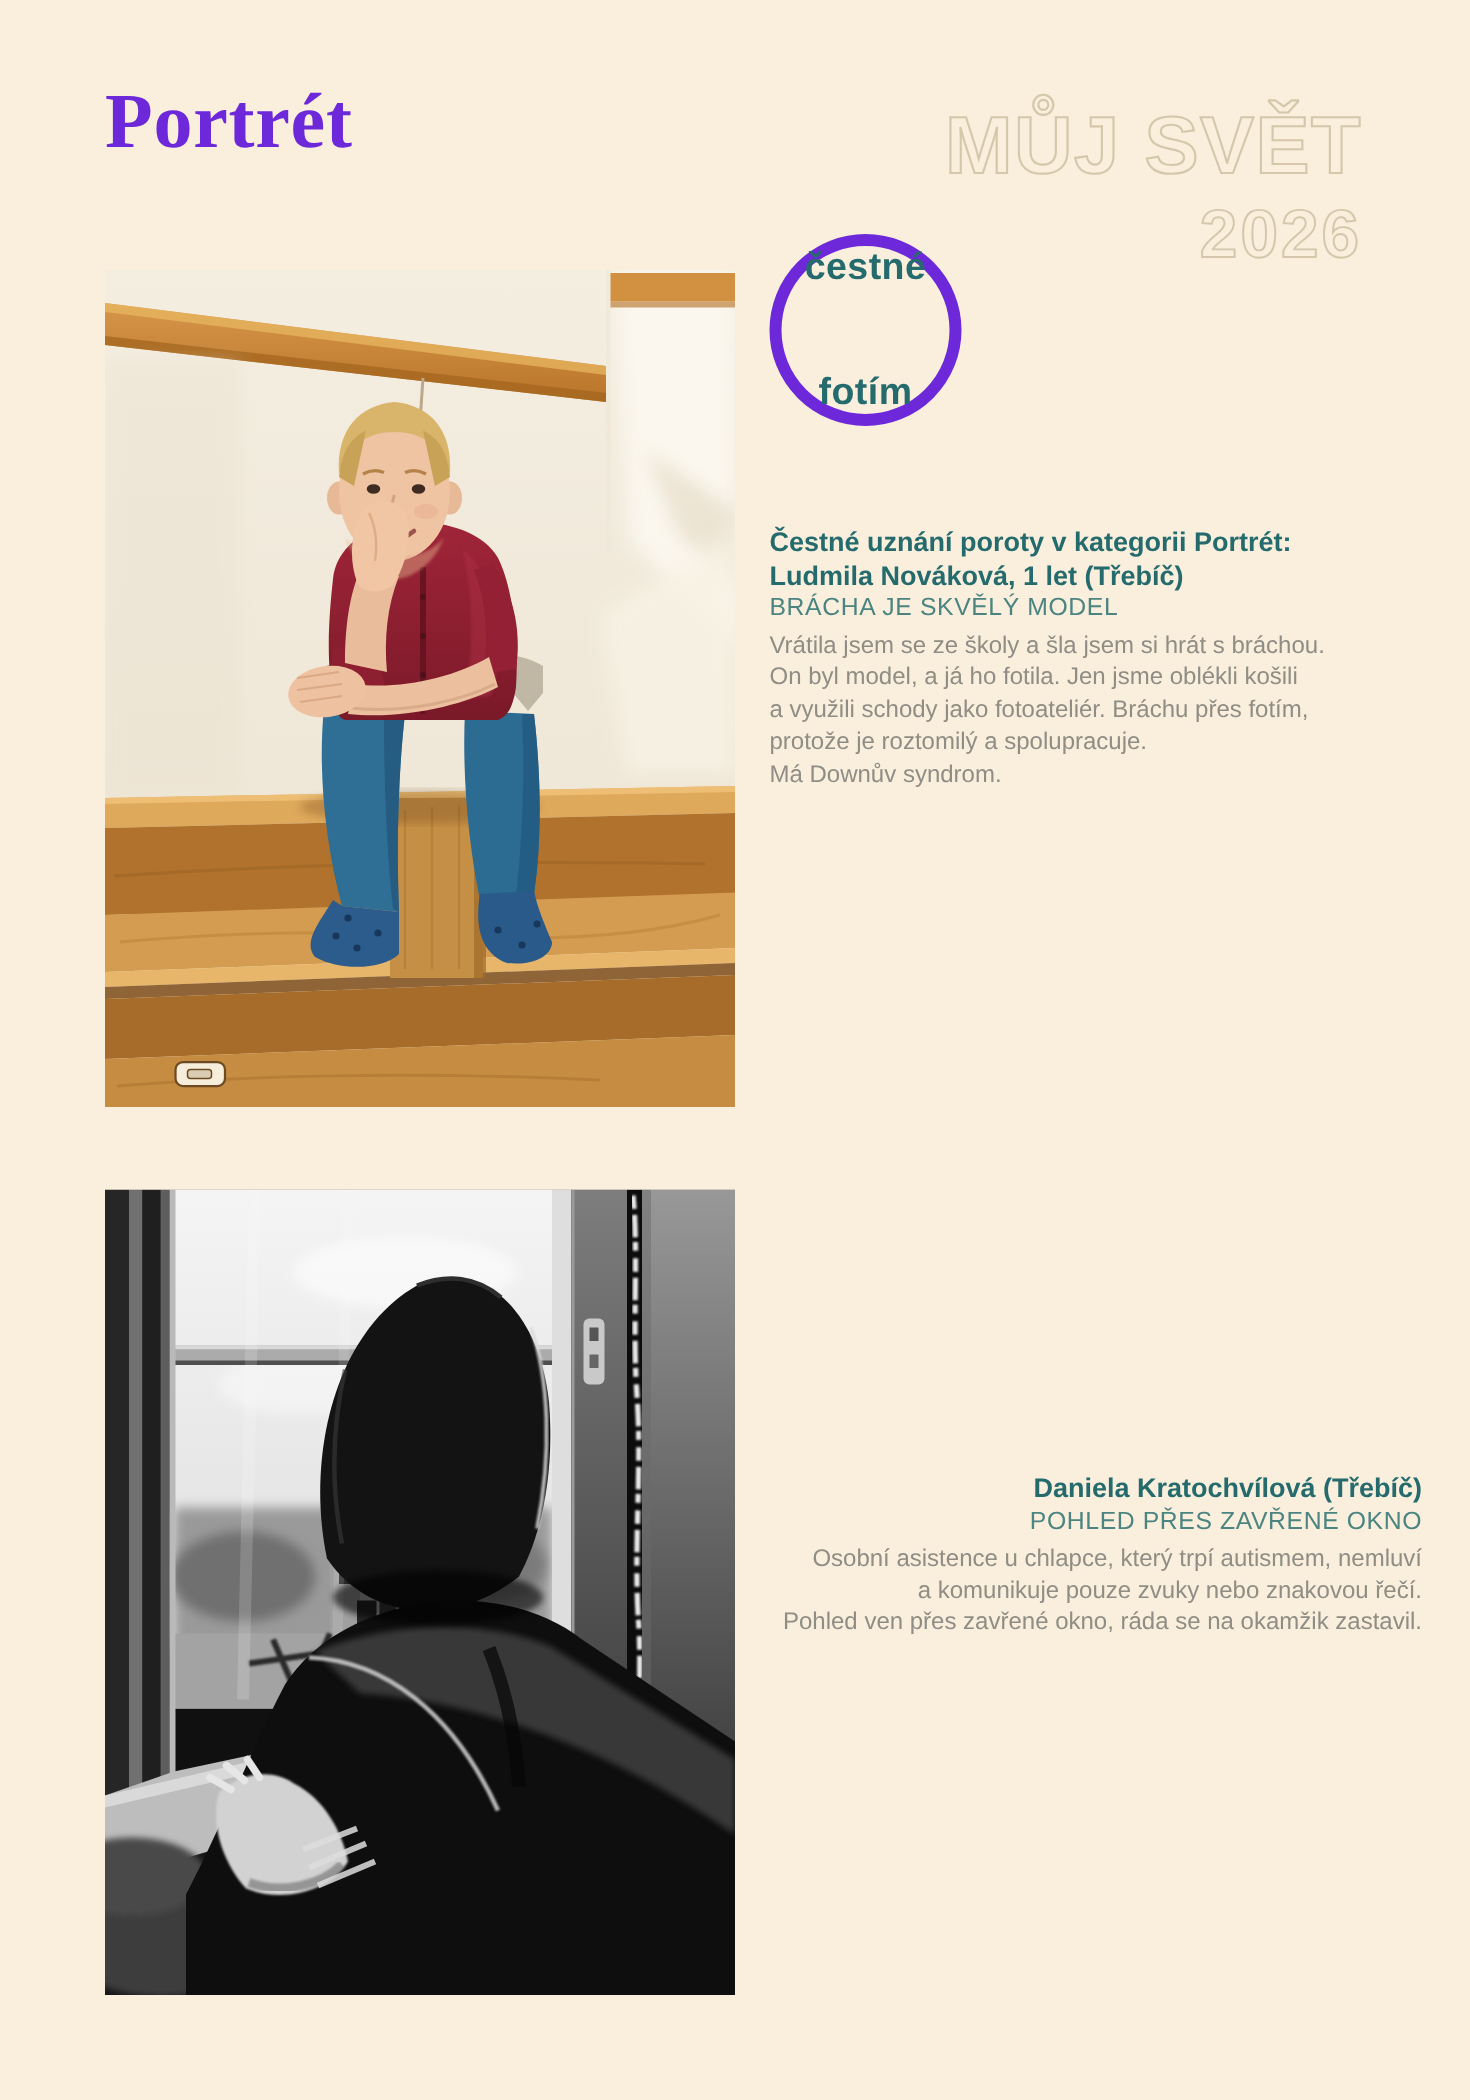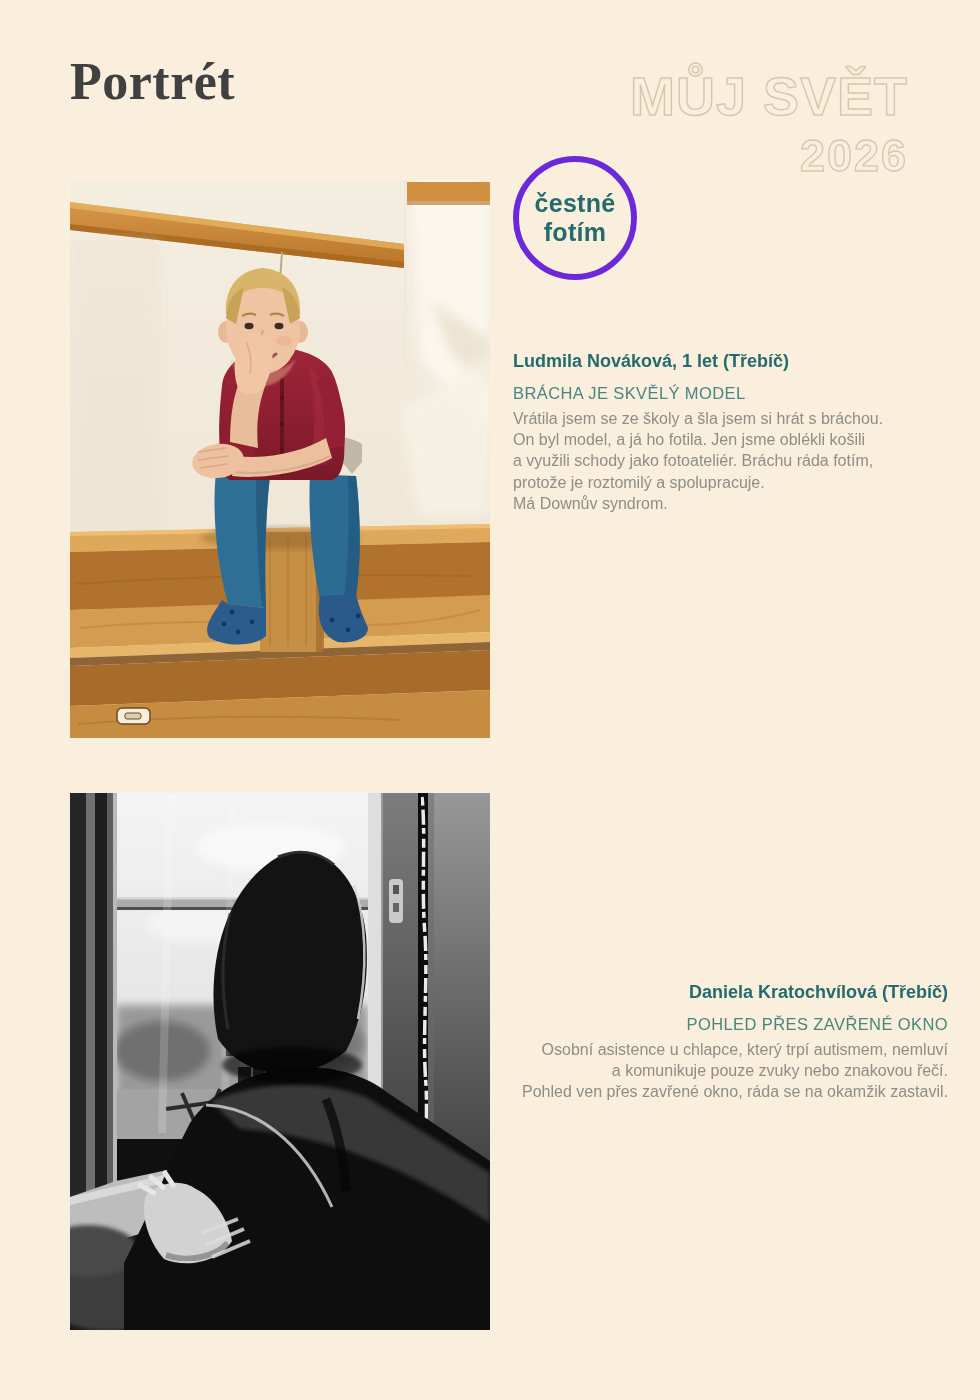--- a/index.html
+++ b/index.html
@@ -7,44 +7,43 @@
     position:relative;
     width:980px;height:1400px;
     background:#f9efdc;
     font-family:"Liberation Sans","DejaVu Sans",sans-serif;
     overflow:hidden;
   }
   .category-title{
     position:absolute;left:70px;top:56px;
     font-family:"Liberation Serif","DejaVu Serif",serif;
     font-weight:700;font-size:52px;line-height:1;
-    color:#404040;letter-spacing:0.5px;
+    color:#6d28d9;letter-spacing:0.5px;
   }
   .logo{position:absolute;left:578px;top:53px;text-align:center;}
   .badge{
     position:absolute;left:513px;top:156px;
     width:112px;height:112px;border-radius:50%;
-    border:6px solid #6d28d9;
-    display:flex;flex-direction:column;align-items:center;justify-content:center;
+    border:8px solid #6d28d9;
+    display:flex;flex-direction:column;align-items:center;justify-content:space-between;
     color:#256b6e;font-weight:700;font-size:25px;line-height:29px;
     letter-spacing:0.3px;
   }
   .photo{position:absolute;left:70px;overflow:hidden;}
   .photo svg{display:block;}
   .photo-1{top:180px;width:420px;height:558px;}
   .photo-2{top:793px;width:420px;height:537px;}
   .entry{position:absolute;left:513px;width:435px;}
   .entry-1{top:350px;}
   .entry-2{top:981px;text-align:right;}
   .award-heading{
     font-weight:700;font-size:18px;line-height:22.5px;
     color:#256b6e;white-space:pre-line;
   }
   .entry-title{
-    margin-top:10px;
     font-size:16.5px;line-height:21px;letter-spacing:0.4px;
     color:#4b8480;
   }
   .entry-desc{
     margin-top:4px;
     font-size:16px;line-height:21.4px;
     color:#8f8d85;white-space:pre-line;
   }
 </style>
 </head>
@@ -178,25 +177,26 @@
 
         <path d="M256,258 C232,272 196,280 166,276 L162,296 C198,300 240,290 262,278 Z" fill="#ecc09e"></path>
         <path d="M164,292 C200,296 238,287 260,276" stroke="#d3a27f" stroke-width="2" fill="none" opacity="0.7"></path>
         <ellipse cx="148" cy="281" rx="26" ry="17" fill="#eec2a0" transform="rotate(-8 148 281)"></ellipse>
         <path d="M128,272 L156,268 M128,280 L158,276 M130,288 L158,284" stroke="#d5a37e" stroke-width="1.5" fill="none" opacity="0.8"></path>
       </g>
     </svg>
   </div>
 
   <div class="entry entry-1">
+    <div class="award-heading">Čestné uznání poroty v kategorii Portrét:</div>
     <div class="award-heading">Ludmila Nováková, 1 let (Třebíč)</div>
     <div class="entry-title">BRÁCHA JE SKVĚLÝ MODEL</div>
     <div class="entry-desc">Vrátila jsem se ze školy a šla jsem si hrát s bráchou.
 On byl model, a já ho fotila. Jen jsme oblékli košili
-a využili schody jako fotoateliér. Bráchu ráda fotím,
+a využili schody jako fotoateliér. Bráchu přes fotím,
 protože je roztomilý a spolupracuje.
 Má Downův syndrom.</div>
   </div>
 
   <div class="photo photo-2">
     <svg width="420" height="537" viewBox="0 0 420 537" xmlns="http://www.w3.org/2000/svg">
       <defs>
         <linearGradient id="skyg" x1="0" y1="0" x2="0" y2="1">
           <stop offset="0" stop-color="#f4f4f4"></stop>
             <stop offset="1" stop-color="#dddddd"></stop>

